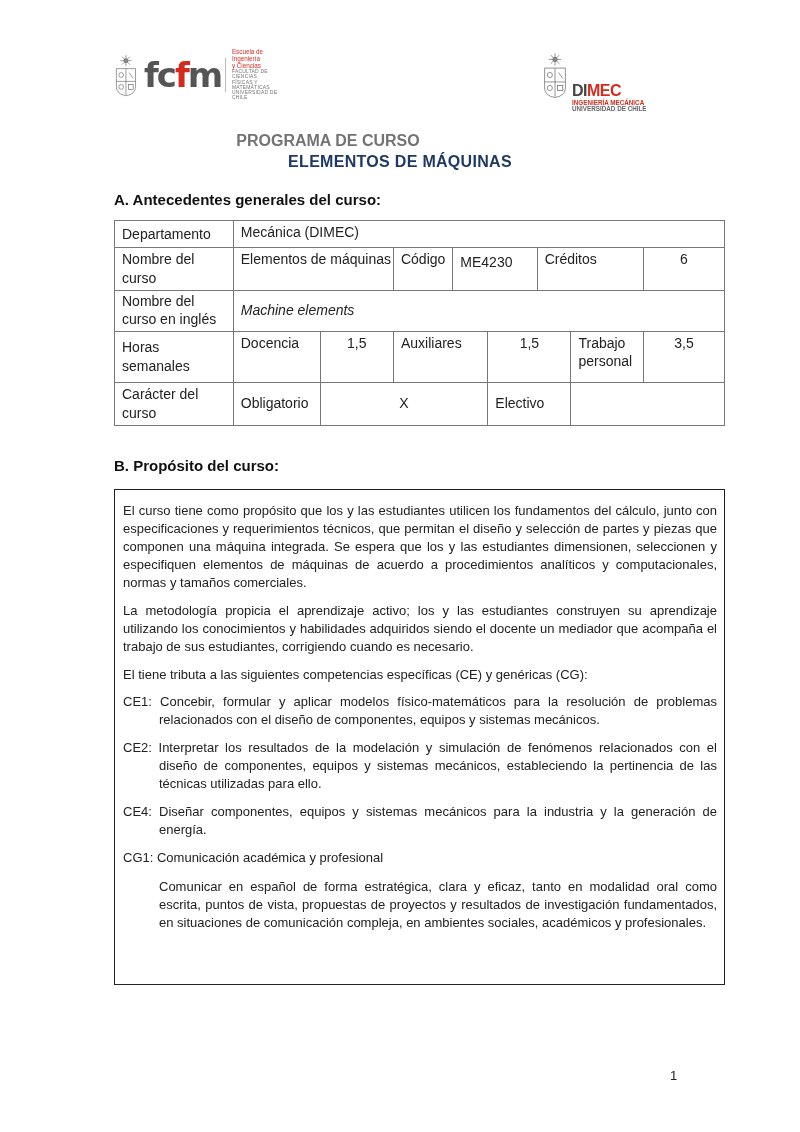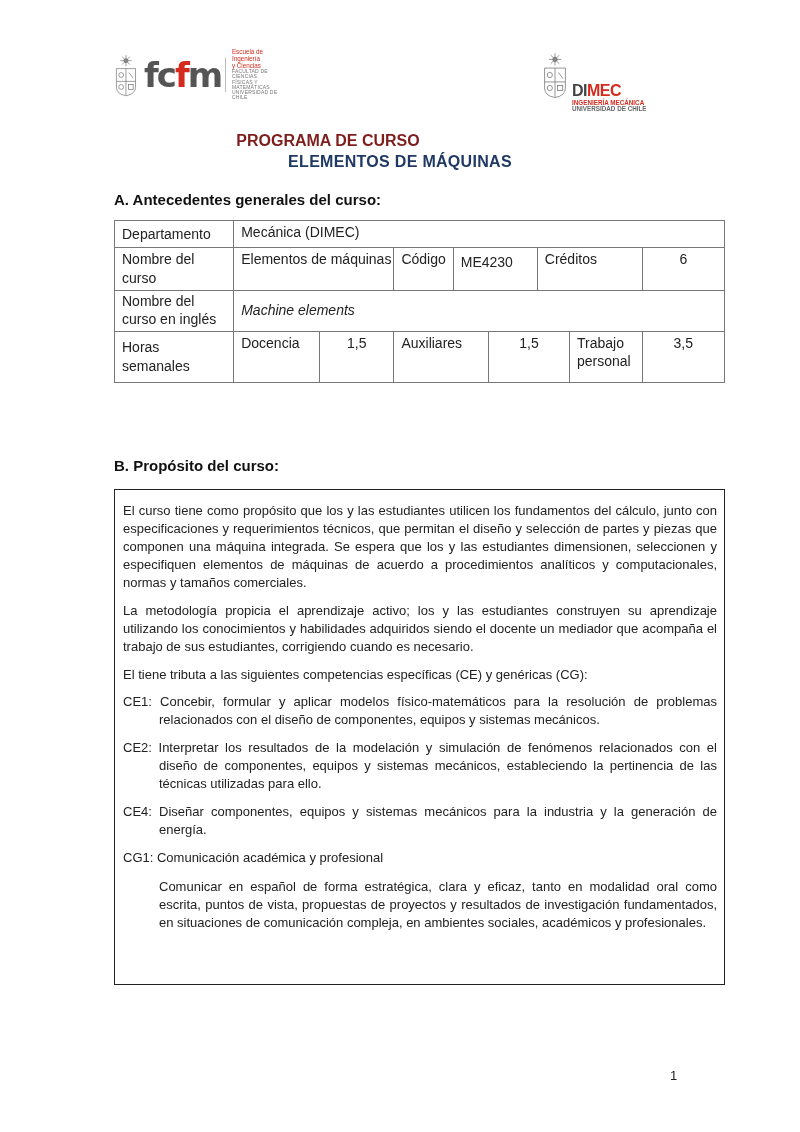--- a/index.html
+++ b/index.html
@@ -40,21 +40,21 @@
     .dimec-text { margin-left: 4px; display: flex; flex-direction: column; line-height: 1; }
     .dimec-word { font-weight: bold; font-size: 16px; letter-spacing: -0.5px; margin-top: 45px; }
     .dimec-word .di { color: #444; }
     .dimec-word .mec { color: #d52b1e; }
     .dimec-sub1 { font-size: 6.3px; font-weight: bold; color: #d52b1e; margin-top: 1px; }
     .dimec-sub2 { font-size: 6.3px; font-weight: bold; color: #666; }
 
     
     .doc-title {
       position: absolute; left: 0; width: 656px; top: 132px; text-align: center;
-      font-weight: bold; font-size: 16px; color: #7f1d1d;
+      font-weight: bold; font-size: 16px; color: #737373;
     }
     .doc-subtitle {
       position: absolute; left: 0; width: 800px; top: 153px; text-align: center;
       font-weight: bold; font-size: 16px; color: #1f3864; letter-spacing: 0.3px;
     }
     .section-heading {
       position: absolute; left: 114px; font-weight: bold; font-size: 15px; color: #111;
     }
     #sec-a { top: 191px; }
     #sec-b { top: 457px; }
@@ -195,20 +195,27 @@
   </tr>
   <tr style="height:51px">
     <td class="label">Horas semanales</td>
     <td>Docencia</td>
     <td class="center">1,5</td>
     <td colspan="3">Auxiliares</td>
     <td colspan="2" class="center">1,5</td>
     <td style="line-height:1.3;">Trabajo personal</td>
     <td class="center">3,5</td>
   </tr>
+  <tr style="height:39px">
+    <td class="label">Carácter del curso</td>
+    <td class="label">Obligatorio</td>
+    <td colspan="4" class="center label">X</td>
+    <td colspan="2" class="label">Electivo</td>
+    <td colspan="2" class="center label"></td>
+  </tr>
 </tbody>
   </table>
 
 <div class="section-heading" id="sec-b">B. Propósito del curso:</div>
 
 <div class="purpose-box">
   <p>El curso tiene como propósito que los y las estudiantes utilicen los fundamentos del cálculo, junto con especificaciones y requerimientos técnicos, que permitan el diseño y selección de partes y piezas que componen una máquina integrada. Se espera que los y las estudiantes dimensionen, seleccionen y especifiquen elementos de máquinas de acuerdo a procedimientos analíticos y computacionales, normas y tamaños comerciales.</p>
   <p>La metodología propicia el aprendizaje activo; los y las estudiantes construyen su aprendizaje utilizando los conocimientos y habilidades adquiridos siendo el docente un mediador que acompaña el trabajo de sus estudiantes, corrigiendo cuando es necesario.</p>
   <p>El tiene tributa a las siguientes competencias específicas (CE) y genéricas (CG):</p>
 

